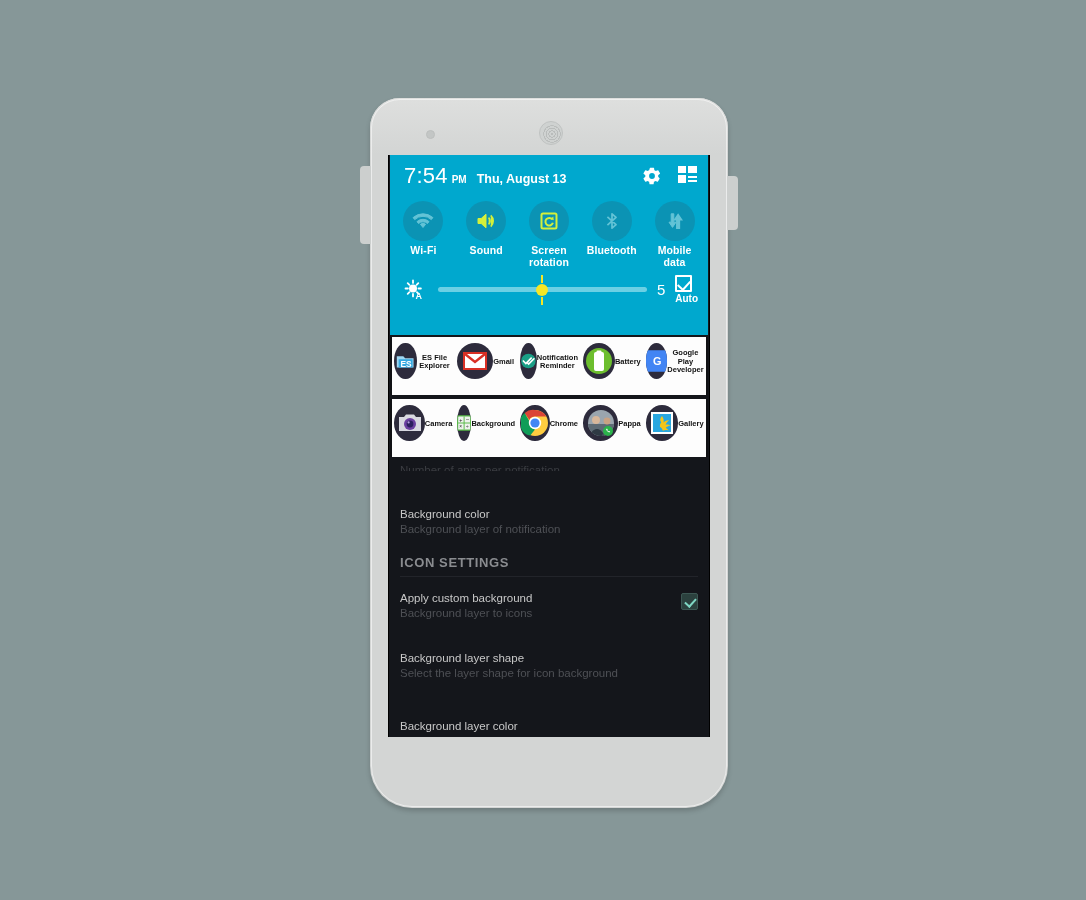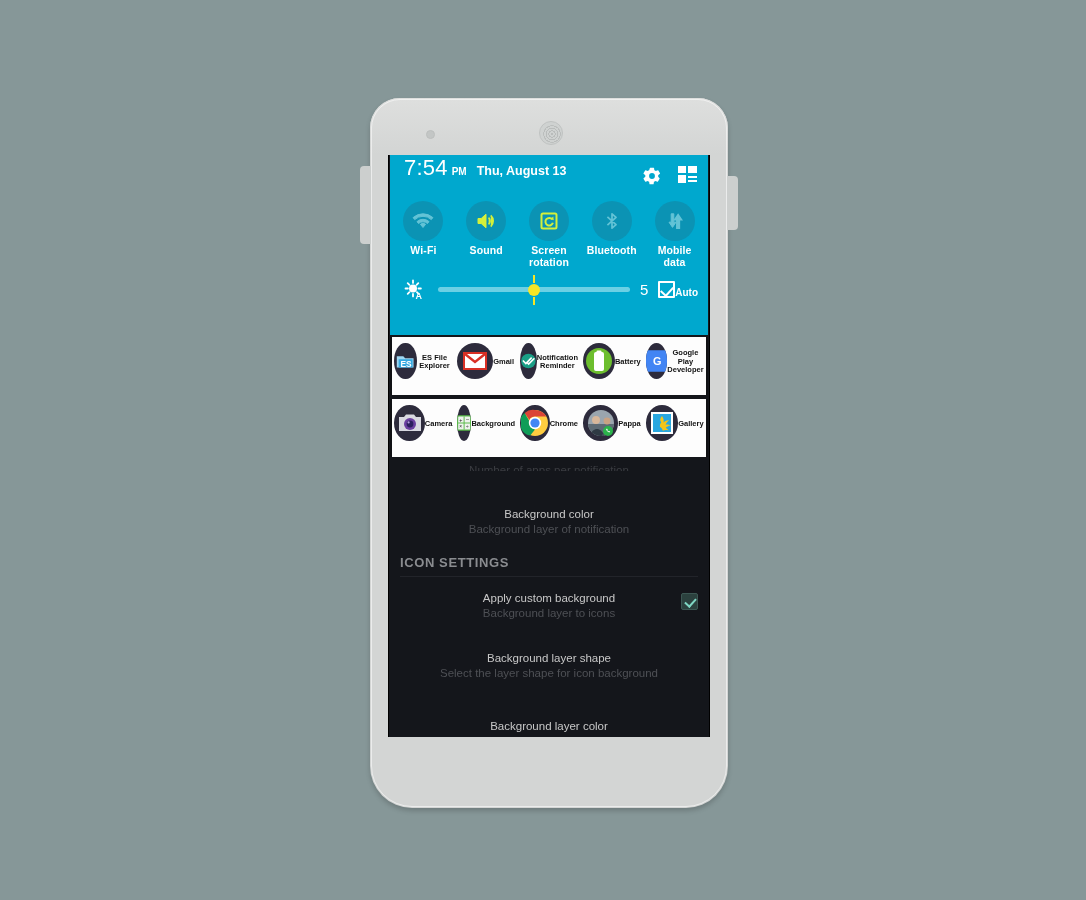--- a/index.html
+++ b/index.html
@@ -71,21 +71,21 @@
   }
 
   
   #quick-panel{
     position:absolute; left:1px; top:0; right:1px;
     height:180px;
     background:#00a8ce;
   }
   #status-bar{
     height:42px; position:relative;
-    display:flex; 
+    display:flex; align-items:center;
     padding:0 10px 0 14px;
   }
   #clock-wrap{ display:flex; align-items:baseline; color:#fff; }
   #clock-time{ font-size:22px; font-weight:400; letter-spacing:.2px; }
   #clock-ampm{ font-size:10px; font-weight:700; margin-left:4px; }
   #clock-date{ font-size:12.5px; font-weight:700; margin-left:10px; color:#fff;}
   #status-actions{ margin-left:auto; display:flex; align-items:center; gap:16px; }
   .status-icon{ width:20px; height:20px; position:relative; cursor:pointer;}
   
   .mw-ic{ width:19px; height:17px; position:relative; }
@@ -135,21 +135,21 @@
     width:12px; height:12px; border-radius:50%;
     background:#f5e625;
   }
   #slider-knob::before, #slider-knob::after{
     content:""; position:absolute; left:50%; margin-left:-1px;
     width:2px; height:8px; background:#f5e625;
   }
   #slider-knob::before{ top:-9px; }
   #slider-knob::after{ bottom:-9px; }
   #brightness-value{ color:#fff; font-size:15px; margin-right:10px; }
-  #auto-check{ display:flex; flex-direction:row; align-items:flex-end; cursor:pointer;}
+  #auto-check{ display:flex; flex-direction:column; align-items:flex-start; cursor:pointer;}
   #auto-box{
     width:17px; height:17px; border:2px solid #fff; border-radius:1px;
     position:relative; background:transparent;
   }
   #auto-box::after{
     content:""; position:absolute; left:3px; top:1px;
     width:6px; height:10px; border:solid #fff;
     border-width:0 2px 2px 0; transform:rotate(42deg);
   }
   #auto-label{ color:#fff; font-size:10px; font-weight:700; margin-top:1px; }
@@ -184,21 +184,20 @@
   
   #settings-list{
     position:absolute; left:1px; right:1px; top:302px; bottom:0;
     background:#14161b;
     padding:0 10px;
     overflow:hidden;
   }
   .pref{
     padding:6px 0 2px;
     position:relative;
-    text-align:center;
   }
   .pref-title{ color:#c8c8c8; font-size:11.5px; line-height:15px; }
   .pref-sum{ color:#4e5055; font-size:11.5px; line-height:15px; }
   .pref-title.dim{ color:#3b3d42; }
   .section-header{
     color:#8a8c90; font-size:13px; font-weight:700; letter-spacing:.6px;
     padding:16px 0 6px;
     border-bottom:1px solid #22242a;
   }
   .pref-check{

